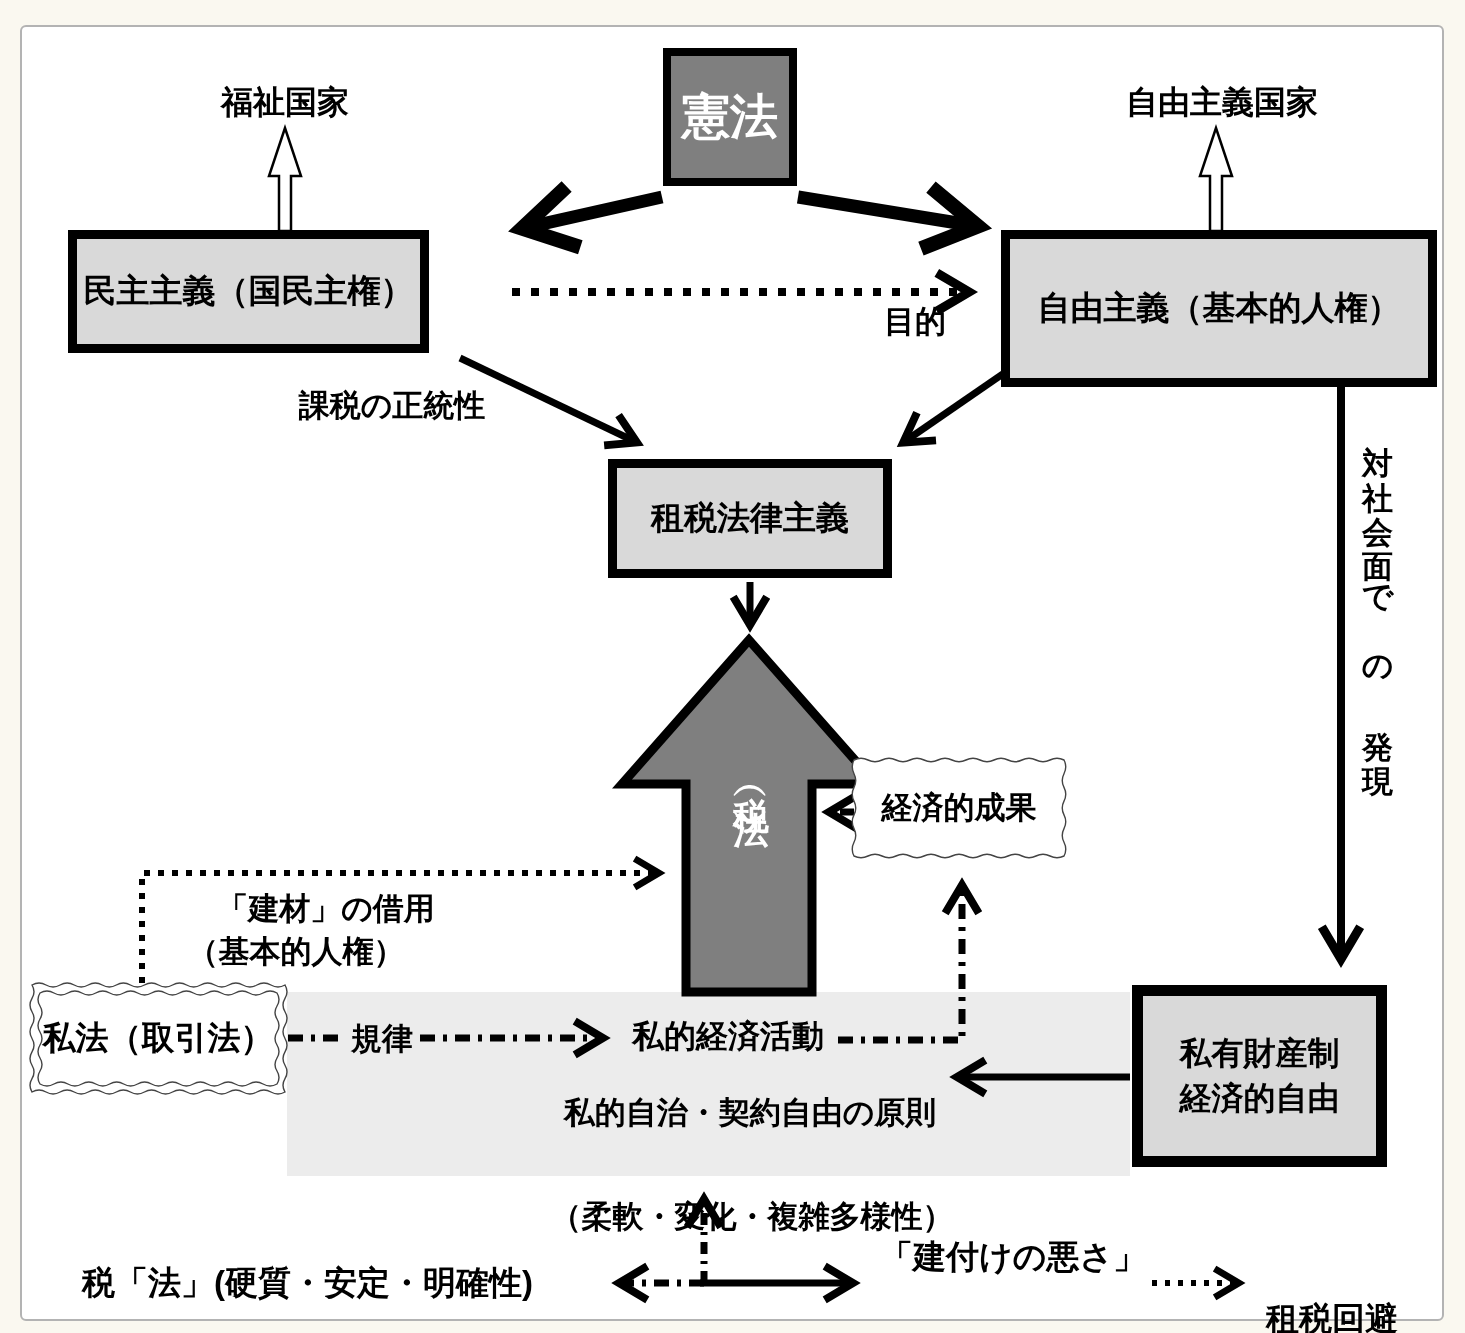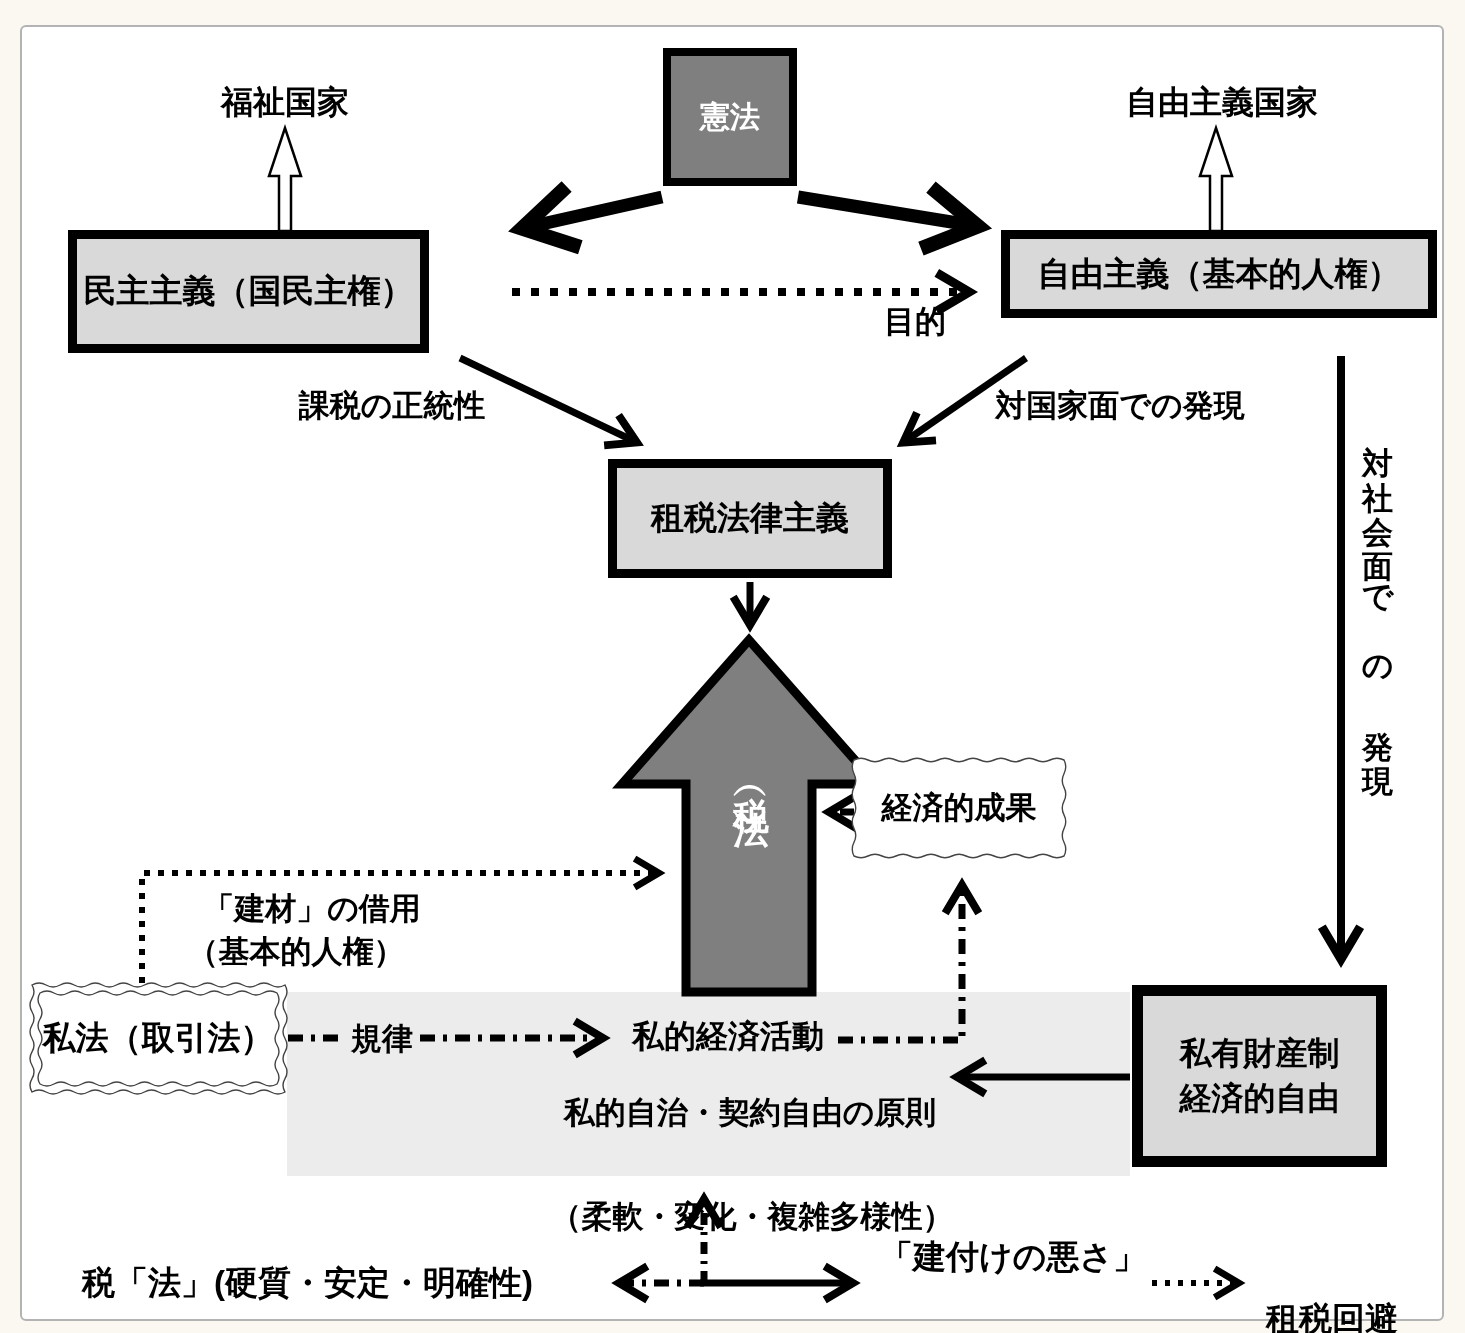--- a/index.html
+++ b/index.html
@@ -62,52 +62,51 @@
     <path d="M704,1283 V1200" stroke="#000" stroke-width="7" stroke-dasharray="12 7 3 7" fill="none" marker-end="url(#vh)"></path>
     <path d="M704,1283 H620" stroke="#000" stroke-width="7" stroke-dasharray="15 8 4 8" fill="none" marker-end="url(#vh)"></path>
     <path d="M700,1283 H852" stroke="#000" stroke-width="7" fill="none" marker-end="url(#vh)"></path>
     <path d="M1152,1283 H1238" stroke="#000" stroke-width="6" stroke-dasharray="5 8" fill="none" marker-end="url(#vh)"></path>
 
     <path fill="#fff" stroke="#444" stroke-width="1.4" d="M 854 760 q 7 -3.5 14 0 t 14 0 t 14 0 t 14 0 t 14 0 t 14 0 t 14 0 t 14 0 t 14 0 t 14 0 t 14 0 t 14 0 t 14 0 t 14 0 t 14 0 q 3.5 6.857142857142857 0 13.714285714285714 t 0 13.714285714285714 t 0 13.714285714285714 t 0 13.714285714285714 t 0 13.714285714285714 t 0 13.714285714285714 t 0 13.714285714285714 q -7 3.5 -14 0 t -14 0 t -14 0 t -14 0 t -14 0 t -14 0 t -14 0 t -14 0 t -14 0 t -14 0 t -14 0 t -14 0 t -14 0 t -14 0 t -14 0 q -3.5 -6.857142857142857 0 -13.714285714285714 t 0 -13.714285714285714 t 0 -13.714285714285714 t 0 -13.714285714285714 t 0 -13.714285714285714 t 0 -13.714285714285714 t 0 -13.714285714285714 Z"></path>
     <path fill="#fff" stroke="#444" stroke-width="1.4" d="M 32 985 q 7.027777777777778 -4 14.055555555555555 0 t 14.055555555555555 0 t 14.055555555555555 0 t 14.055555555555555 0 t 14.055555555555555 0 t 14.055555555555555 0 t 14.055555555555555 0 t 14.055555555555555 0 t 14.055555555555555 0 t 14.055555555555555 0 t 14.055555555555555 0 t 14.055555555555555 0 t 14.055555555555555 0 t 14.055555555555555 0 t 14.055555555555555 0 t 14.055555555555555 0 t 14.055555555555555 0 t 14.055555555555555 0 q 4 6.6875 0 13.375 t 0 13.375 t 0 13.375 t 0 13.375 t 0 13.375 t 0 13.375 t 0 13.375 t 0 13.375 q -7.027777777777778 4 -14.055555555555555 0 t -14.055555555555555 0 t -14.055555555555555 0 t -14.055555555555555 0 t -14.055555555555555 0 t -14.055555555555555 0 t -14.055555555555555 0 t -14.055555555555555 0 t -14.055555555555555 0 t -14.055555555555555 0 t -14.055555555555555 0 t -14.055555555555555 0 t -14.055555555555555 0 t -14.055555555555555 0 t -14.055555555555555 0 t -14.055555555555555 0 t -14.055555555555555 0 t -14.055555555555555 0 q -4 -6.6875 0 -13.375 t 0 -13.375 t 0 -13.375 t 0 -13.375 t 0 -13.375 t 0 -13.375 t 0 -13.375 t 0 -13.375 Z"></path>
     <path fill="none" stroke="#444" stroke-width="1.4" d="M 40 993 q 6.970588235294118 -4 13.941176470588236 0 t 13.941176470588236 0 t 13.941176470588236 0 t 13.941176470588236 0 t 13.941176470588236 0 t 13.941176470588236 0 t 13.941176470588236 0 t 13.941176470588236 0 t 13.941176470588236 0 t 13.941176470588236 0 t 13.941176470588236 0 t 13.941176470588236 0 t 13.941176470588236 0 t 13.941176470588236 0 t 13.941176470588236 0 t 13.941176470588236 0 t 13.941176470588236 0 q 4 6.5 0 13 t 0 13 t 0 13 t 0 13 t 0 13 t 0 13 t 0 13 q -6.970588235294118 4 -13.941176470588236 0 t -13.941176470588236 0 t -13.941176470588236 0 t -13.941176470588236 0 t -13.941176470588236 0 t -13.941176470588236 0 t -13.941176470588236 0 t -13.941176470588236 0 t -13.941176470588236 0 t -13.941176470588236 0 t -13.941176470588236 0 t -13.941176470588236 0 t -13.941176470588236 0 t -13.941176470588236 0 t -13.941176470588236 0 t -13.941176470588236 0 t -13.941176470588236 0 q -4 -6.5 0 -13 t 0 -13 t 0 -13 t 0 -13 t 0 -13 t 0 -13 t 0 -13 Z"></path>
   </svg>
 
-  <div class="box dark" style="left:663px;top:48px;width:134px;height:138px;font-size:30px;">
+  <div class="box dark" style="left:663px;top:48px;width:134px;height:138px;font-size:48px;">
     <span>憲法</span>
   </div>
 
   <div class="box f33" style="left:68px;top:230px;width:361px;height:123px;">
     <span>民主主義（国民主権）</span>
   </div>
 
-  <div class="box f33" style="left:1001px;top:230px;width:436px;height:88px;">
+  <div class="box f33" style="left:1001px;top:230px;width:436px;height:157px;">
     <span>自由主義（基本的人権）</span>
   </div>
 
   <div class="box f32" style="left:1132px;top:985px;width:255px;height:182px;border-width:11px;flex-direction:column;line-height:1.42;">
     <span>私有財産制</span>
     <span>経済的自由</span>
   </div>
 
   <div class="box f33" style="left:608px;top:459px;width:284px;height:119px;">
     <span>租税法律主義</span>
   </div>
 
   <div class="lbl f32" style="left:285px;top:103px;">福祉国家</div>
   <div class="lbl f32" style="left:1222px;top:103px;">自由主義国家</div>
   <div class="lbl f31" style="left:915px;top:322px;">目的</div>
   <div class="lbl f31" style="left:392px;top:406px;">課税の正統性</div>
-  <div class="lbl f31" style="left:1120px;top:406px;">対国家面での発現</div>
 
   <div class="vtext f31" style="left:1356px;top:420px;letter-spacing:36px;">対社会面での発現</div>
 
   <div class="vtext f36" style="left:726px;top:768px;letter-spacing:7px;color:#fff;">税（法）</div>
 
-  <div class="lbl f31" style="left:312px;top:909px;">「建材」の借用</div>
+  <div class="lbl f31" style="left:326px;top:909px;">「建材」の借用</div>
   <div class="lbl f31" style="left:296px;top:952px;">（基本的人権）</div>
 
   <div class="lbl f31" style="left:959px;top:808px;">経済的成果</div>
 
   <div class="lbl f33" style="left:158px;top:1038px;">私法（取引法）</div>
 
   <div class="lbl f31" style="left:382px;top:1039px;">規律</div>
 
   <div class="lblL f32" style="left:632px;top:1037px;">私的経済活動</div>
 

